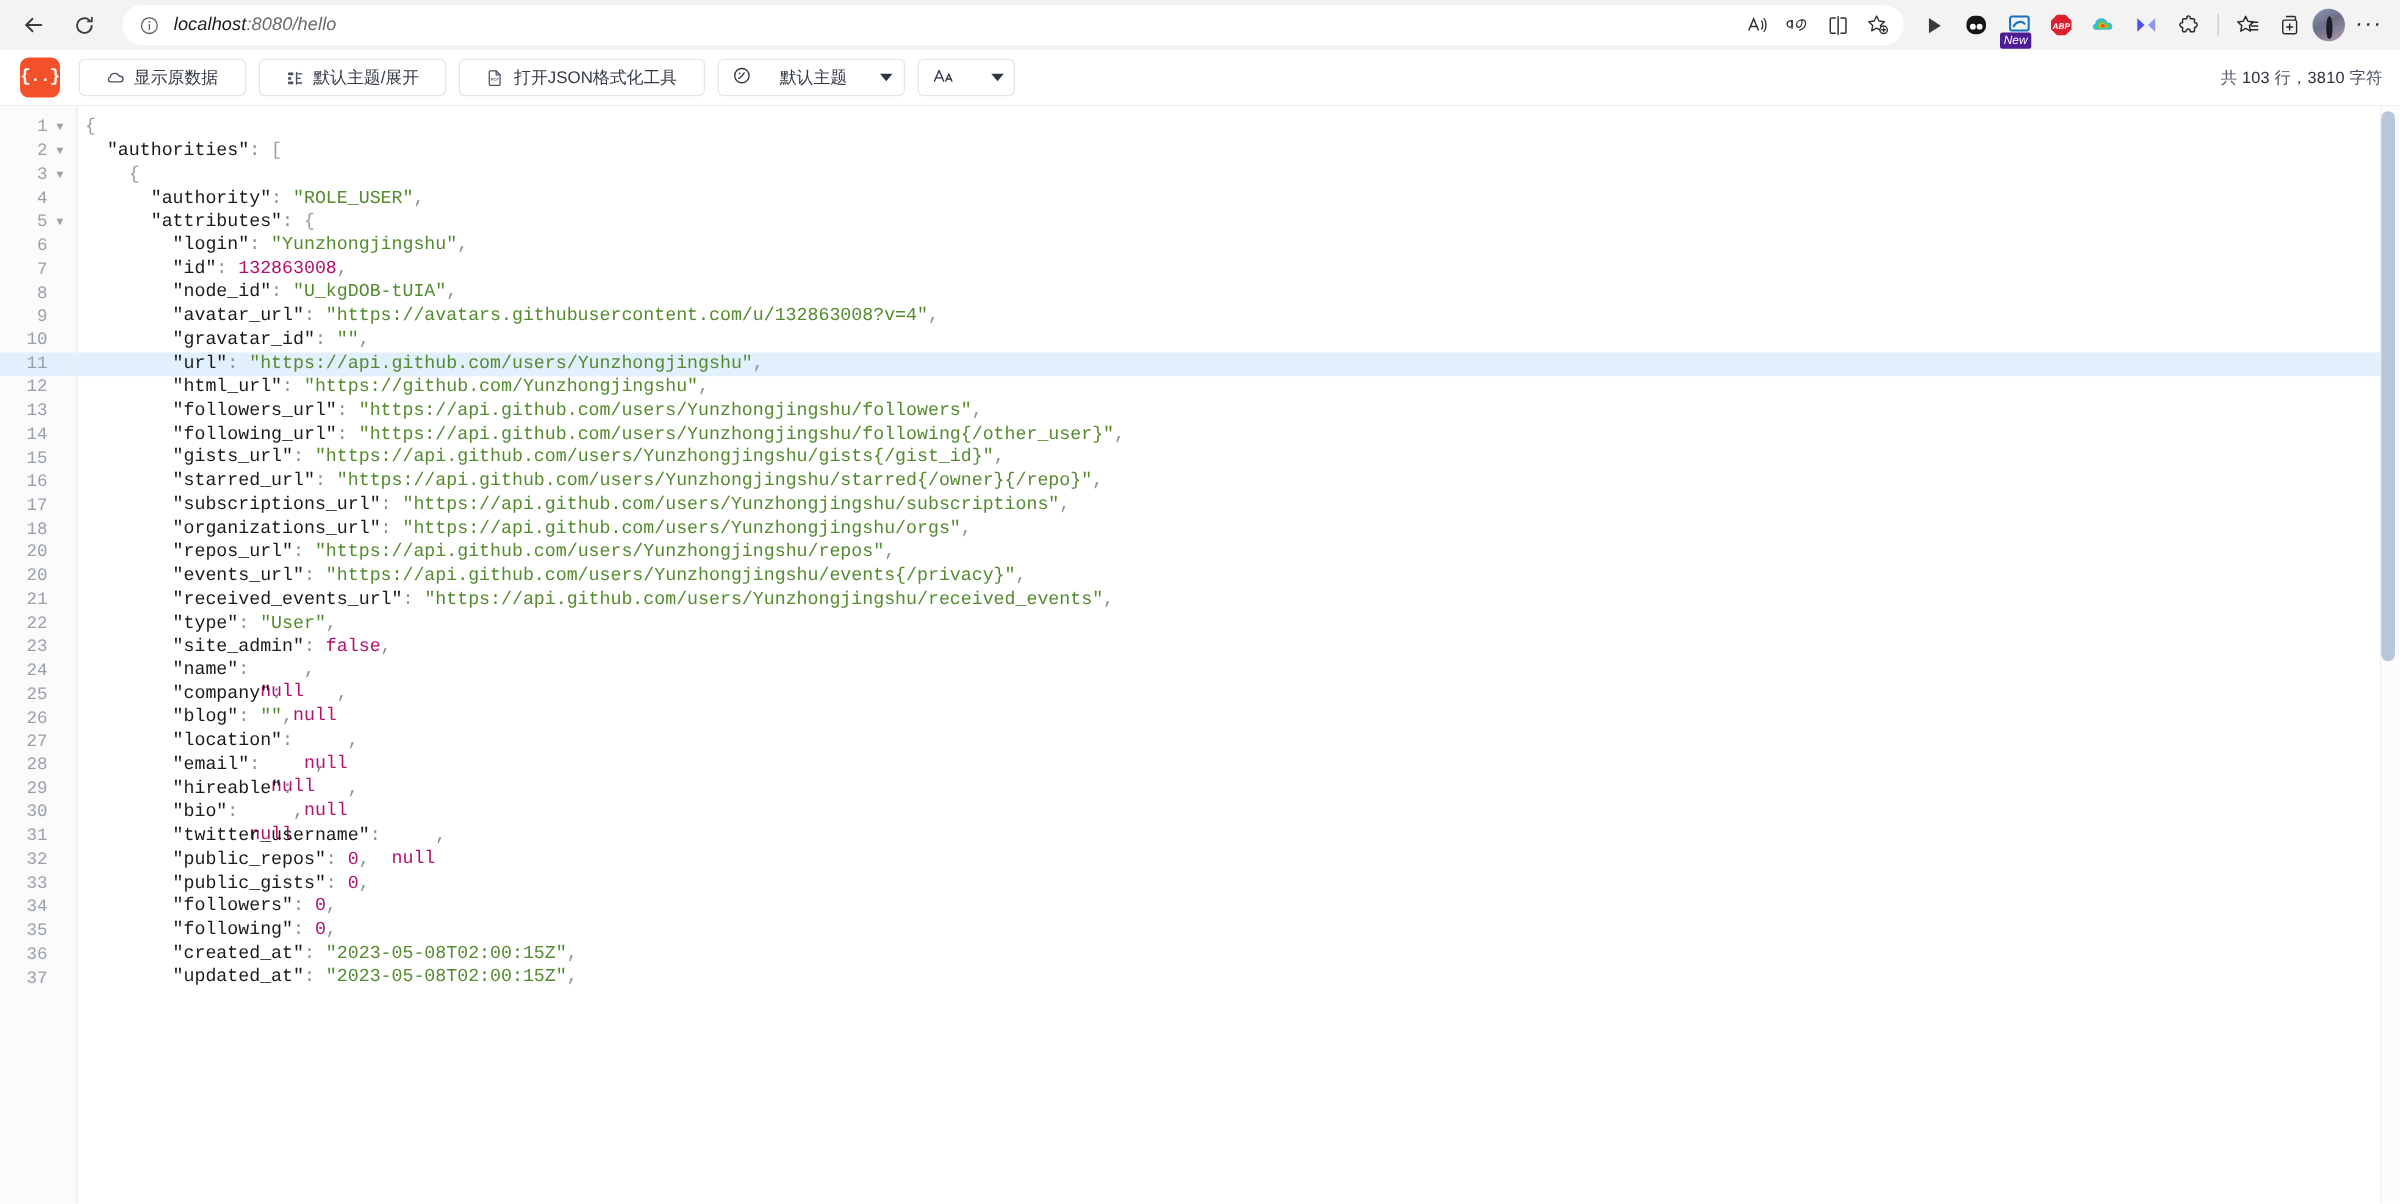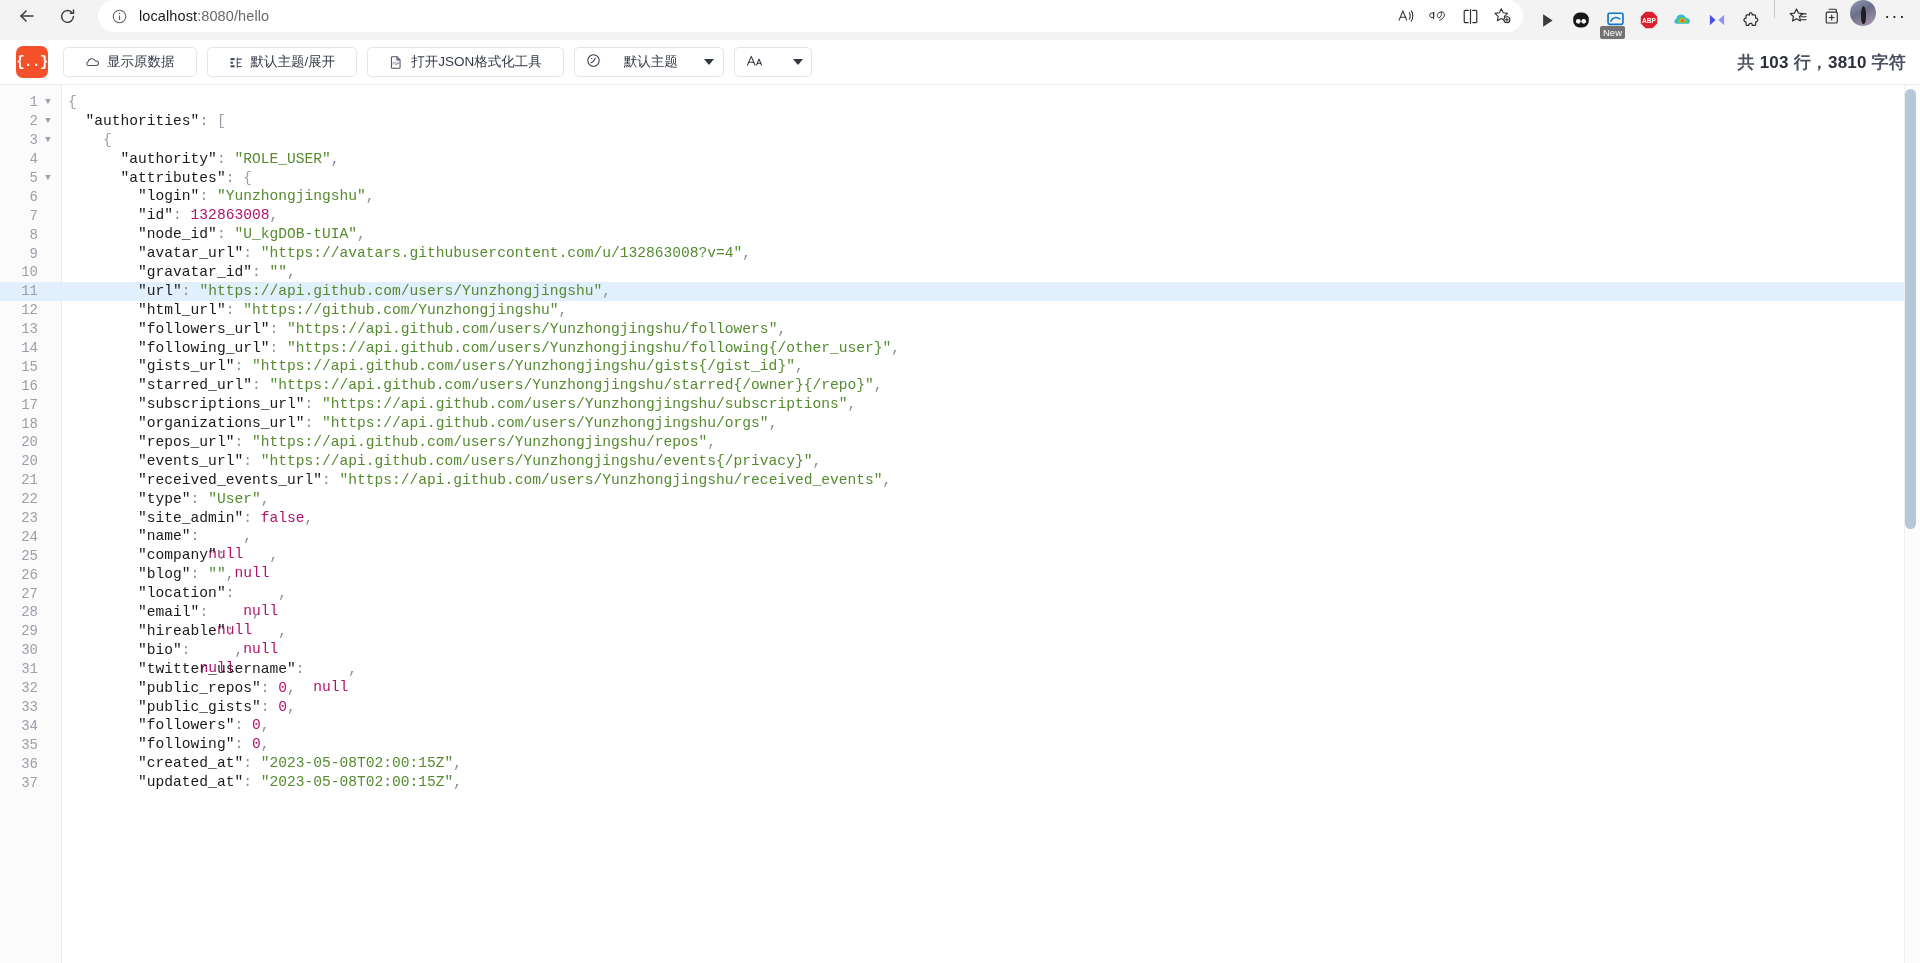--- a/index.html
+++ b/index.html
@@ -9,23 +9,25 @@
     overflow: hidden;
     background: #ffffff;
     font-family: "Liberation Sans", sans-serif;
   }
 
   
   .browser-bar {
     height: 40px;
     background: #f3f3f3;
     display: flex;
+    align-items: center;
     padding: 0 8px;
     gap: 2px;
     position: relative;
+    font-style: italic;
   }
   .nav-btn {
     width: 38px; height: 32px;
     display: flex; align-items: center; justify-content: center;
     border-radius: 4px;
     color: #3b3b3b;
     flex: 0 0 auto;
   }
   .addr-wrap {
     flex: 1 1 auto;
@@ -65,21 +67,21 @@
   .ext-btn {
     width: 32px; height: 32px;
     display: flex; align-items: center; justify-content: center;
     border-radius: 4px;
     position: relative;
     color: #2b2b2b;
   }
   .new-badge {
     position: absolute;
     bottom: -3px; left: 1px;
-    background: #737373;
+    background: #4c1d95;
     color: #fff;
     font-size: 9.5px;
     line-height: 11px;
     padding: 1px 3px 1.5px 3px;
     border-radius: 2px;
     font-family: "Liberation Sans", sans-serif;
   }
   .vdivider {
     width: 1px; height: 18px;
     background: #c9c9c9;
@@ -174,25 +176,24 @@
     margin-left: 26px;
     width: 0; height: 0;
     border-left: 5.5px solid transparent;
     border-right: 5.5px solid transparent;
     border-top: 6.5px solid #2f3542;
   }
   .tb-select.font-sel { width: 78px; padding-right: 8px; }
   .tb-select.font-sel .caret { margin-left: auto; }
   .counts {
     margin-left: auto;
-    font-size: 17px;
+    font-size: 13px;
     color: #4b5160;
     white-space: nowrap;
     letter-spacing: 0.2px;
-    font-weight: bold;
   }
   .counts .num { color: #2b2f3a; }
 
   
   .code-area {
     position: relative;
     height: calc(963px - 40px - 45px);
     background: #ffffff;
     overflow: hidden;
     display: flex;

